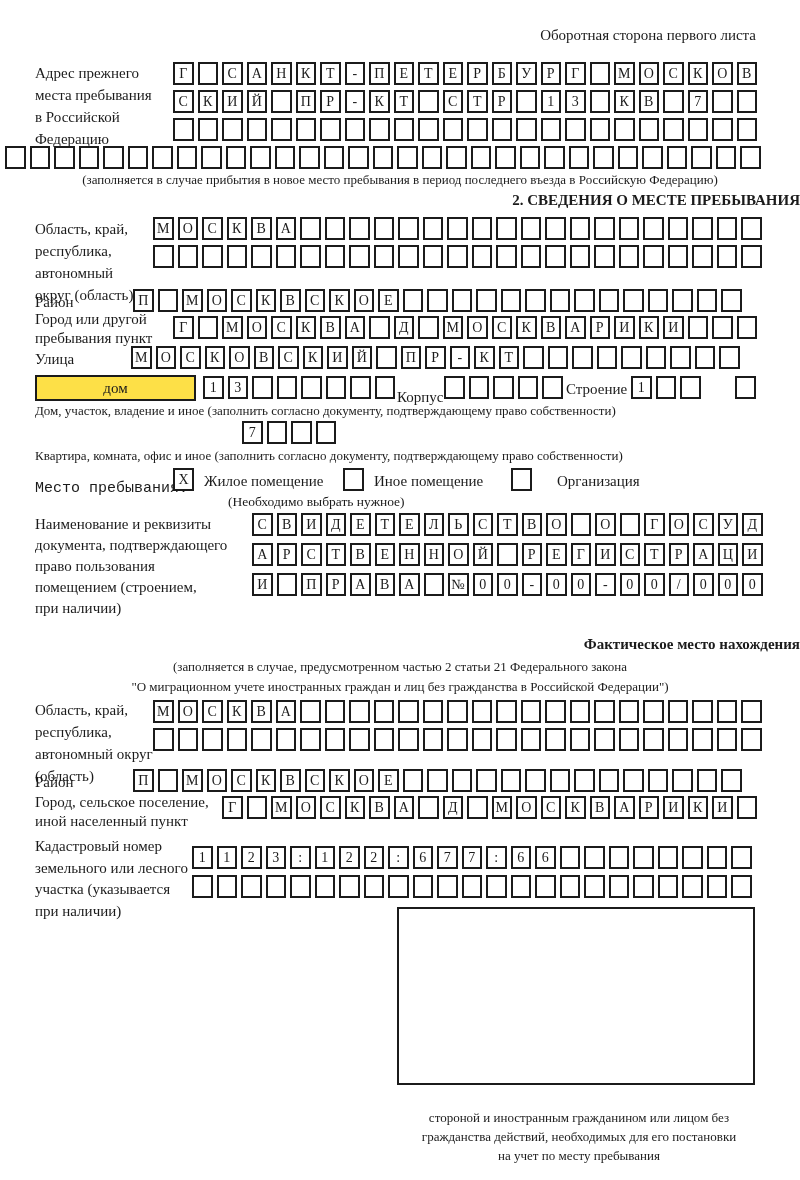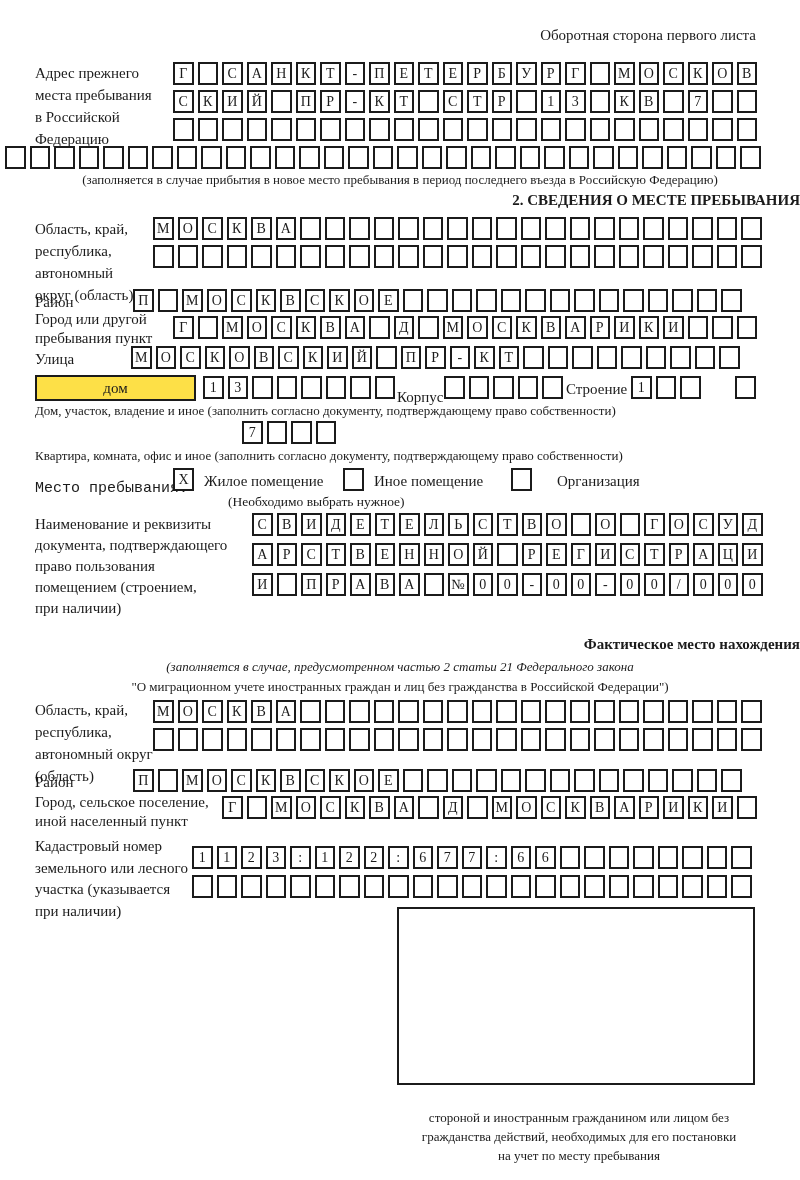--- a/index.html
+++ b/index.html
@@ -427,21 +427,21 @@
       <span class="cell">-</span>
       <span class="cell">0</span>
       <span class="cell">0</span>
       <span class="cell">/</span>
       <span class="cell">0</span>
       <span class="cell">0</span>
       <span class="cell">0</span>
     </div>
 
   <div class="title" style="top:636px;">Фактическое место нахождения</div>
-  <div class="note center" style="top:659px;font-style:italic;">(заполняется в случае, предусмотренном частью 2 статьи 21 Федерального закона</div>
+  <div class="note center" style="top:659px;">(заполняется в случае, предусмотренном частью 2 статьи 21 Федерального закона</div>
   <div class="note center" style="top:679px;">"О миграционном учете иностранных граждан и лиц без гражданства в Российской Федерации")</div>
 
   <div class="lbl" style="left:35px; top:699px;">
     <div>Область, край,</div>
     <div>республика,</div>
     <div>автономный округ</div>
     <div>(область)</div>
   </div>
   <div class="cellrow" style="left:153px; top:700px;">
       <span class="cell">М</span>

